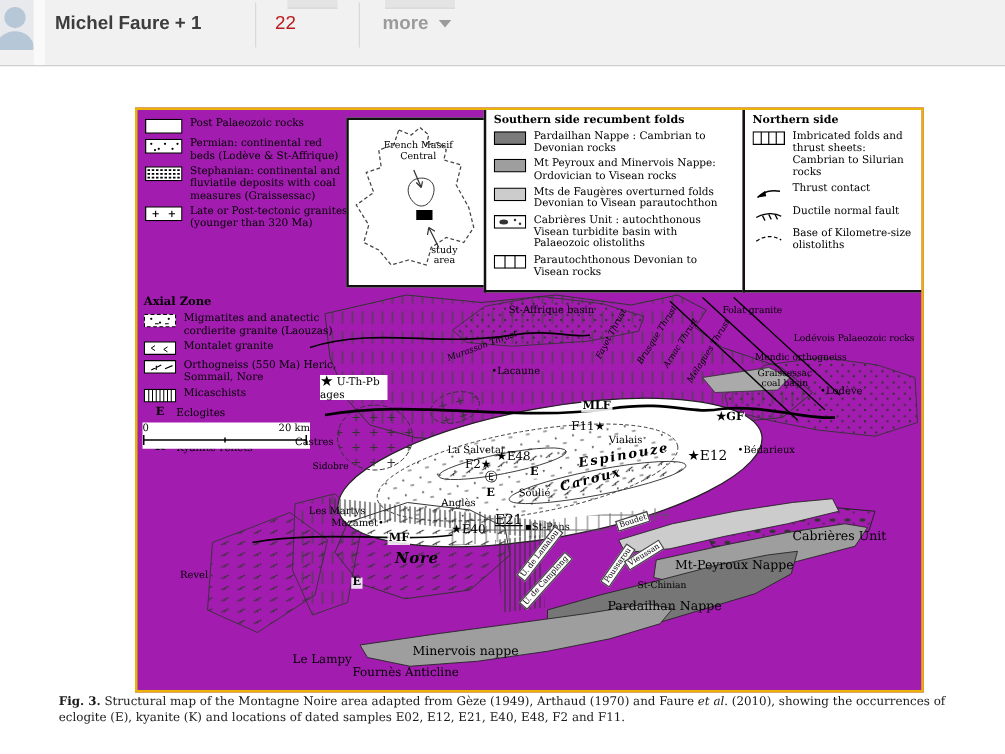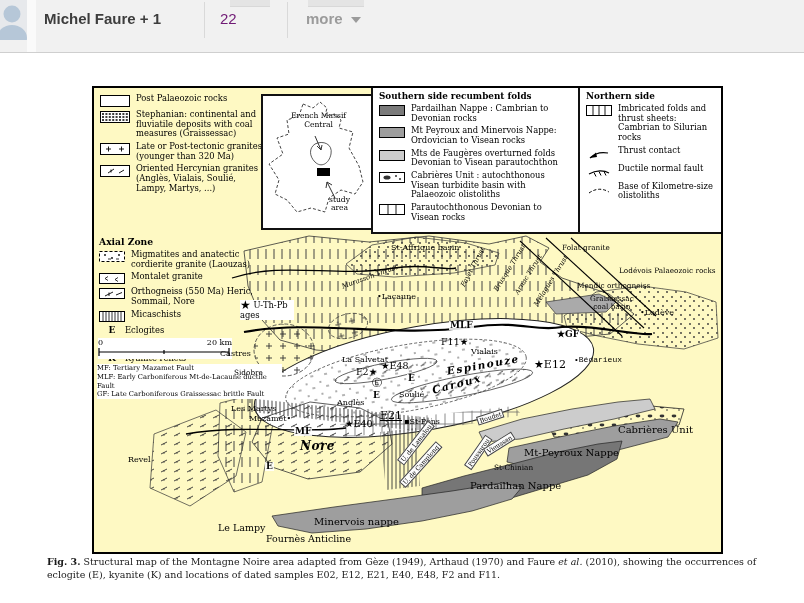--- a/index.html
+++ b/index.html
@@ -8,27 +8,27 @@
   
   .topbar{position:absolute;left:0;top:0;width:804px;height:52px;background:#f1f1f1;
           border-bottom:1px solid #cfcfcf;}
   .avatar{position:absolute;left:0;top:0;width:27px;height:40px;background:#e7e9ec;overflow:hidden;}
   .avatar-gap{position:absolute;left:27px;top:0;width:9px;height:52px;background:#fafafa;}
   .tb-ghost{position:absolute;top:0;height:6px;background:#e4e4e4;border-bottom:1px solid #d8d8d8;}
   .g1{left:230px;width:40px;} .g2{left:308px;width:56px;}
   .tb-title{position:absolute;left:44px;top:10px;font-size:15px;font-weight:bold;color:#3d3d3d;text-align:center;}
   .tb-sep{position:absolute;top:2px;width:1px;height:36px;background:#d9d9d9;}
   .s1{left:204px;} .s2{left:287px;}
-  .tb-count{position:absolute;left:220px;top:10px;font-size:15px;color:#701a75;}
+  .tb-count{position:absolute;left:220px;top:10px;font-size:15px;color:#b91c1c;}
   .tb-more{position:absolute;left:306px;top:10px;font-size:15px;color:#9b9b9b;font-weight:bold;}
   .caret{display:inline-block;margin-left:8px;width:0;height:0;border-left:5px solid transparent;
          border-right:5px solid transparent;border-top:6px solid #9b9b9b;vertical-align:middle;}
   
-  .figure{position:absolute;left:92px;top:86px;width:627px;height:464px;background:#fef9c3;
-          border:2px solid #000000;font-family:"DejaVu Serif",serif;color:#000;}
+  .figure{position:absolute;left:108px;top:86px;width:627px;height:464px;background:#a21caf;
+          border:2px solid #eab308;font-family:"DejaVu Serif",serif;color:#000;}
   .mapsvg{position:absolute;left:0;top:0;width:627px;height:464px;}
   .map-labels{position:absolute;left:0;top:0;width:627px;height:464px;}
   .ml{position:absolute;font:8px "DejaVu Serif",serif;color:#000;white-space:pre;
       transform-origin:0 0;line-height:1.05;}
   .sm{font-size:7.3px;} .town{font-size:8px;} .ital{font-size:8px;}
   .thr{font-style:italic;font-size:6.8px;}
   .key{font-weight:700;font-size:9px;background:rgba(255,255,255,.85);padding:0 1px;}
   .samp{font-size:9.5px;} .samp-lg{font-size:11px;} .circ{font-size:10px;}
   .range{font-style:italic;font-weight:700;font-size:10.5px;letter-spacing:1.5px;}
   .range2{font-style:italic;font-weight:700;font-size:12px;letter-spacing:.5px;}
@@ -152,37 +152,42 @@
     <div class="legend-left">
       <div class="lrow">
         <svg class="sw" width="30" height="12">
             <rect x=".5" y=".5" width="29" height="11" fill="#fff" stroke="#000"></rect>
           </svg>
         <span class="ltext">Post Palaeozoic rocks</span>
       </div>
       <div class="lrow">
         <svg class="sw" width="30" height="12">
             <rect x=".5" y=".5" width="29" height="11" fill="#fff" stroke="#000"></rect>
+            <circle cx="5" cy="4" r=".9"></circle>
+            <circle cx="11" cy="8" r=".9"></circle>
+            <circle cx="16" cy="4" r=".9"></circle>
+            <circle cx="22" cy="8" r=".9"></circle>
+            <circle cx="26" cy="4" r=".9"></circle>
+            <circle cx="8" cy="9" r=".9"></circle>
+          </svg>
+        <span class="ltext">Permian: continental red beds (Lodève &amp; St-Affrique)</span>
+      </div>
+      <div class="lrow">
+        <svg class="sw" width="30" height="12">
+            <rect x=".5" y=".5" width="29" height="11" fill="#fff" stroke="#000"></rect>
             <path d="M2,3 h26 M2,6 h26 M2,9 h26" stroke="#000" stroke-width="1.4" stroke-dasharray="2,1.4"></path>
           </svg>
         <span class="ltext">Stephanian: continental and fluviatile deposits with coal measures (Graissessac)</span>
       </div>
       <div class="lrow">
         <svg class="sw" width="30" height="12">
             <rect x=".5" y=".5" width="29" height="11" fill="#fff" stroke="#000"></rect>
             <path d="M6,6 h5 M8.5,3.5 v5 M19,6 h5 M21.5,3.5 v5" stroke="#000" stroke-width=".9"></path>
           </svg>
         <span class="ltext">Late or Post-tectonic granites (younger than 320 Ma)</span>
-      </div>
-      <div class="lrow wide">
-        <svg class="sw" width="30" height="12">
-            <rect x=".5" y=".5" width="29" height="11" fill="#fff" stroke="#000"></rect>
-            <path d="M8,8 L14,4 M11,4.5 L11,7.5 M19,8 L24,5" stroke="#000" stroke-width=".9"></path>
-          </svg>
-        <span class="ltext">Oriented Hercynian granites (Anglès, Vialais, Soulié, Lampy, Martys, ...)</span>
       </div>
     </div>
 
     <div class="inset">
       <svg width="108" height="128">
         <path d="M40,8 L50,12 L57,6 L64,12 L62,20 L72,18 L78,24 L76,32 L90,36 L86,52 L96,70 L100,86 L92,98 L78,94 L66,102 L62,116 L48,112 L34,116 L24,104 L12,98 L16,84 L6,68 L20,58 L14,42 L26,38 L24,24 L36,20 Z" fill="#fff" stroke="#444" stroke-width="1" stroke-dasharray="3,2"></path>
         <path d="M52,48 C60,44 70,48 68,58 C66,68 58,72 52,66 C46,60 46,52 52,48" fill="none" stroke="#333" stroke-width=".8"></path>
         <rect x="54" y="72" width="13" height="8" fill="#000"></rect>
         <path d="M52,40 L58,54" stroke="#333" stroke-width="1"></path>
         <path d="M58,54 L54,50 M58,54 L59,49" stroke="#333" stroke-width="1" fill="none"></path>
@@ -316,48 +321,43 @@
     <div class="scalebar">
       <div class="sc-lab">
         <span>0</span>
         <span>20 km</span>
       </div>
       <svg width="132" height="10">
         <path d="M1,5 H131 M1,1 V9 M66,3 V7 M131,1 V9" stroke="#000" stroke-width="1.2" fill="none"></path>
       </svg>
     </div>
 
-    <div class="footnotes">
-      <div>MF: Tertiary Mazamet Fault</div>
-      <div>MLF: Early Carboniferous Mt-de-Lacaune ductile Fault</div>
-      <div>GF: Late Carboniferous Graissessac brittle Fault</div>
-    </div>
 
     <div class="map-labels">
         <span class="ml town" style="left: 297px; top: 156px;">St-Affrique basin</span>
         <span class="ml thr" style="left: 247px; top: 196px; transform: rotate(-20deg);">Murasson Thrust</span>
         <span class="ml thr" style="left: 366px; top: 197px; transform: rotate(-62deg);">Fayet Thrust</span>
         <span class="ml thr" style="left: 399px; top: 201px; transform: rotate(-58deg);">Brusque Thrust</span>
         <span class="ml thr" style="left: 420px; top: 204px; transform: rotate(-58deg);">Arnac Thrust</span>
         <span class="ml thr" style="left: 439px; top: 216px; transform: rotate(-58deg);">Mélagues Thrust</span>
         <span class="ml sm" style="left: 468px; top: 156px;">Folat granite</span>
         <span class="ml sm" style="left: 525px; top: 179px;">Lodévois Palaeozoic rocks</span>
-        <span class="ml sm" style="left: 483px; top: 194px;">Mendic orthogneiss</span>
+        <span class="ml sm" style="left: 483px; top: 194px; padding-left: 11px;">Mendic orthogneiss</span>
         <span class="ml sm ctr" style="left: 496px; top: 207px;">Graissessac
 coal basin</span>
         <span class="ml town" style="left: 546px; top: 221px;">•Lodève</span>
         <span class="ml town" style="left: 283px; top: 205px;">•Lacaune</span>
         <span class="ml town" style="left: 126px; top: 262px;">Castres</span>
         <span class="ml sm" style="left: 140px; top: 281px;">Sidobre</span>
         <span class="ml key" style="left: 355px; top: 233px;">MLF</span>
         <span class="ml samp" style="left: 347px; top: 249px;">F11★</span>
         <span class="ml ital" style="left: 377px; top: 260px;">Vialais</span>
         <span class="ml samp-lg" style="left: 440px; top: 271px;">★E12</span>
         <span class="ml key" style="left: 462px; top: 242px;">★GF</span>
-        <span class="ml town" style="left: 480px; top: 268px; font-family: Liberation Mono, monospace;">•Bédarieux</span>
+        <span class="ml town" style="left: 480px; top: 268px;">•Bédarieux</span>
         <span class="ml town" style="left: 248px; top: 268px;">La Salvetat</span>
         <span class="ml samp" style="left: 262px; top: 279px;">F2★</span>
         <span class="ml samp" style="left: 287px; top: 273px;">★E48</span>
         <span class="ml circ" style="left: 278px; top: 290px;">Ⓔ</span>
         <span class="ml key" style="left: 313px; top: 286px;">E</span>
         <span class="ml key" style="left: 278px; top: 303px;">E</span>
         <span class="ml ital" style="left: 305px; top: 303px;">Soulié</span>
         <span class="ml ital" style="left: 243px; top: 311px;">Anglès</span>
         <span class="ml range" style="left: 352px; top: 278px; transform: rotate(-10deg);">Espinouze</span>
         <span class="ml range" style="left: 337px; top: 297px; transform: rotate(-14deg);">Caroux</span>

